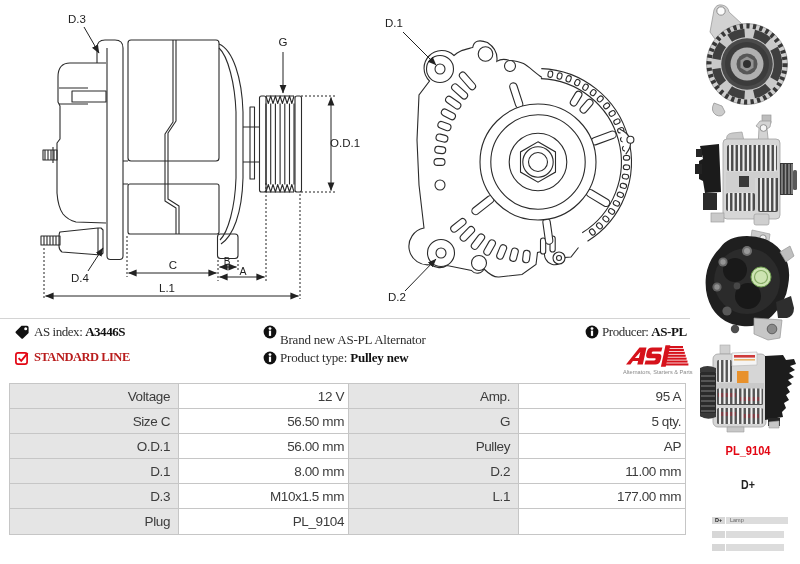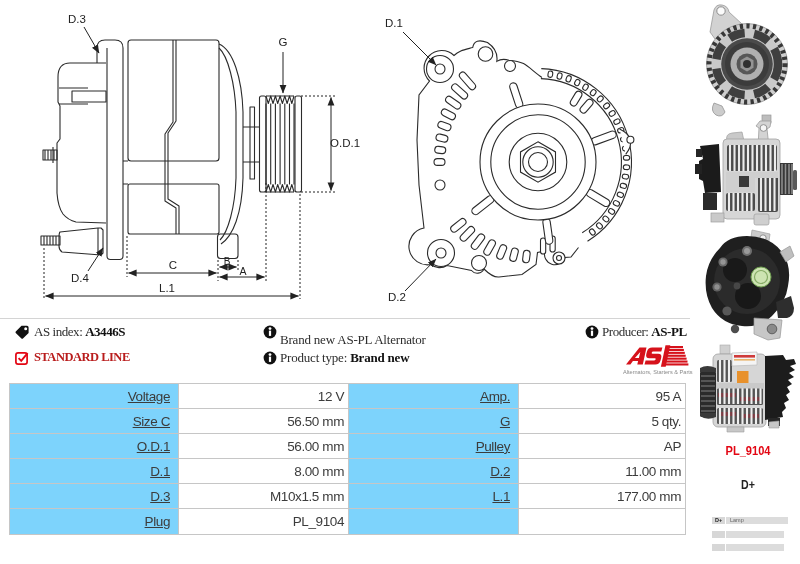--- a/index.html
+++ b/index.html
@@ -7,21 +7,21 @@
   font-family:"Liberation Sans",sans-serif;}
 .abs{position:absolute;}
 .hairline{position:absolute;left:0;top:318px;width:690px;height:1px;background:#d4d4d4;}
 .inforow{position:absolute;font-size:13px;color:#2e2e2e;letter-spacing:-0.2px;white-space:nowrap;font-family:Liberation Serif, serif;}
 .inforow b{color:#111;}
 .red{color:#b91c1c;}
 table.spec{position:absolute;left:9px;top:383px;border-collapse:collapse;table-layout:fixed;
   font-size:13.5px;color:#3c3c3c;letter-spacing:-0.4px;}
 table.spec td{border:1px solid #c6c6c6;height:24.1px;padding:0 4px 0 0;text-align:right;
   overflow:hidden;white-space:nowrap;}
-table.spec td.l{background:#7dd3fc;padding-right:8px;text-decoration:underline;}
+table.spec td.l{background:#e5e5e5;padding-right:8px;}
 .pl{position:absolute;left:700px;top:443px;width:96px;text-align:center;font-size:13.5px;
   font-weight:bold;color:#e30613;transform:scaleX(0.82);}
 .dplus{position:absolute;left:700px;top:478px;width:96px;text-align:center;font-size:12.5px;
   font-weight:bold;color:#222;transform:scaleX(0.85);}
 .mini{position:absolute;left:712px;width:72px;height:7px;font-size:5.5px;color:#666;}
 .mini .c1{position:absolute;left:0;top:0;width:13px;height:7px;background:#d7d7d7;}
 .mini .c2{position:absolute;left:14px;top:0;width:58px;height:7px;background:#dcdcdc;}
 </style>
 </head>
 <body>
@@ -362,21 +362,21 @@
 <svg class="abs" style="left:15px;top:351px" width="15" height="14" viewBox="0 0 15 14">
   <rect x="0.9" y="1.9" width="11.2" height="11.2" rx="2.2" fill="none" stroke="#e30613" stroke-width="1.7"></rect>
   <path d="M3.6,7.2 L6.2,9.8 L12.6,2.2" fill="none" stroke="#e30613" stroke-width="1.9"></path>
 </svg>
 <div class="inforow red" style="left:34px;top:350px;font-weight:bold;font-size:12.5px;letter-spacing:-0.5px;">STANDARD LINE</div>
 <svg class="abs" style="left:263px;top:351px" width="14" height="14" viewBox="0 0 14 14">
   <circle cx="7" cy="7" r="6.4" fill="#111"></circle>
   <rect x="5.9" y="5.6" width="2.2" height="5.3" fill="#fff"></rect>
   <circle cx="7" cy="3.6" r="1.4" fill="#fff"></circle>
 </svg>
-<div class="inforow" style="left:280px;top:350px;">Product type: <b>Brand new</b></div>
+<div class="inforow" style="left:280px;top:350px;">Product type: <b>Pulley new</b></div>
 
 <svg class="abs" style="left:618px;top:342px" width="78" height="34" viewBox="0 0 78 34">
   <g fill="#d6121b">
     <path d="M8,22.5 L21.5,5.5 L28.5,5.5 L24.8,22.5 L19.3,22.5 L20.1,19.1 L14.9,19.1 L12.4,22.5 z M16.9,15.9 L20.9,15.9 L22.3,9.9 z"></path>
     <path d="M26.5,22.5 L27.6,18.4 L36.2,18.4 Q37.4,18.4 37.7,17.3 Q38,16.2 36.8,16.2 L31.4,16.2 Q27.3,16.2 28.3,12 L29,9.5 Q30,5.5 34.2,5.5 L44.4,5.5 L43.3,9.6 L35.2,9.6 Q34,9.6 33.7,10.7 Q33.4,11.8 34.6,11.8 L40.1,11.8 Q44.2,11.8 43.2,16 L42.5,18.5 Q41.5,22.5 37.3,22.5 z"></path>
     <path d="M47.5,3.2 L52.3,3.2 L47.7,24.8 L42.9,24.8 z"></path>
     <rect x="50" y="4" width="15" height="2.1"></rect>
     <rect x="49.4" y="6.9" width="16.5" height="2.1"></rect>
     <rect x="48.8" y="9.8" width="18" height="2.1"></rect>
     <rect x="48.2" y="12.7" width="19.5" height="2.1"></rect>

